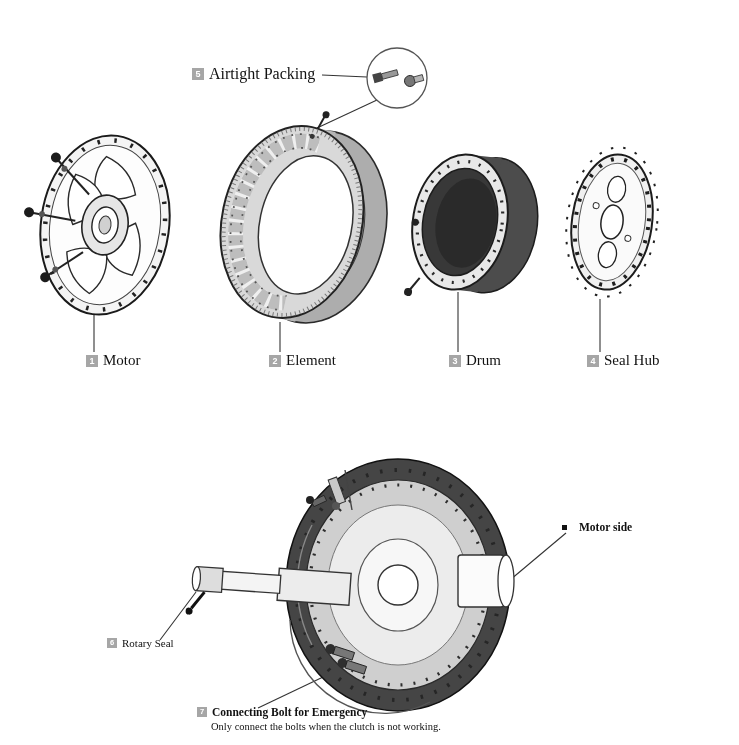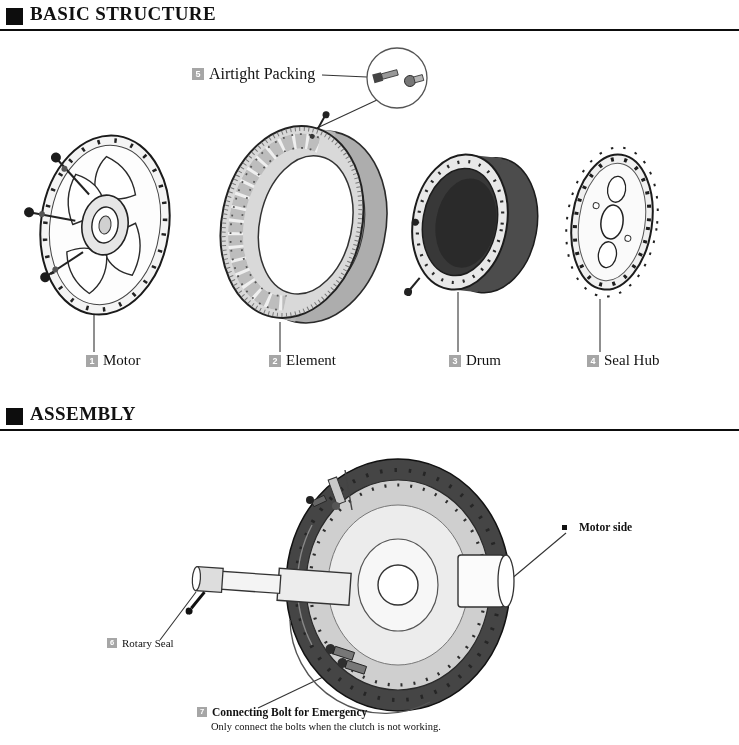--- a/index.html
+++ b/index.html
@@ -16,25 +16,20 @@
   .bullet-sq{flex:none;width:5px;height:5px;background:#111}
   .sm-bold{font-size:11.5px;font-weight:bold}
   .sm-reg{font-size:11px}
   .note{position:absolute;font-size:10.5px;font-weight:normal;white-space:nowrap}
 </style>
 </head>
 <body>
 
 <div class="page">
 
-  <div class="sec-hdr" style="top:7px">
-    <span class="hdr-sq"></span>
-    <span class="hdr-title">BASIC STRUCTURE</span>
-    <span class="hdr-line"></span>
-  </div>
 
   <svg class="layer" style="top:40px" width="739" height="320" viewBox="0 0 739 320">
     <defs>
       <clipPath id="elemLeftClip">
           <rect x="-85" y="-110" width="95" height="220"></rect>
         </clipPath>
     </defs>
 
     <g stroke="#333" stroke-width="1.1">
       <line x1="322" y1="35" x2="367" y2="37"></line>
@@ -153,25 +148,20 @@
   </div>
   <div class="plabel" style="left:449px;top:352px">
     <span class="numbox">3</span>
     <span>Drum</span>
   </div>
   <div class="plabel" style="left:587px;top:352px">
     <span class="numbox">4</span>
     <span>Seal Hub</span>
   </div>
 
-  <div class="sec-hdr" style="top:407px">
-    <span class="hdr-sq"></span>
-    <span class="hdr-title">ASSEMBLY</span>
-    <span class="hdr-line"></span>
-  </div>
 
   <svg class="layer" style="top:440px" width="739" height="305" viewBox="0 0 739 305">
 
     <g stroke="#333" stroke-width="1.1">
       <line x1="566" y1="93" x2="510" y2="140"></line>
       <line x1="160" y1="200" x2="196" y2="152"></line>
       <line x1="258" y1="268" x2="342" y2="228"></line>
     </g>
 
     <g>

